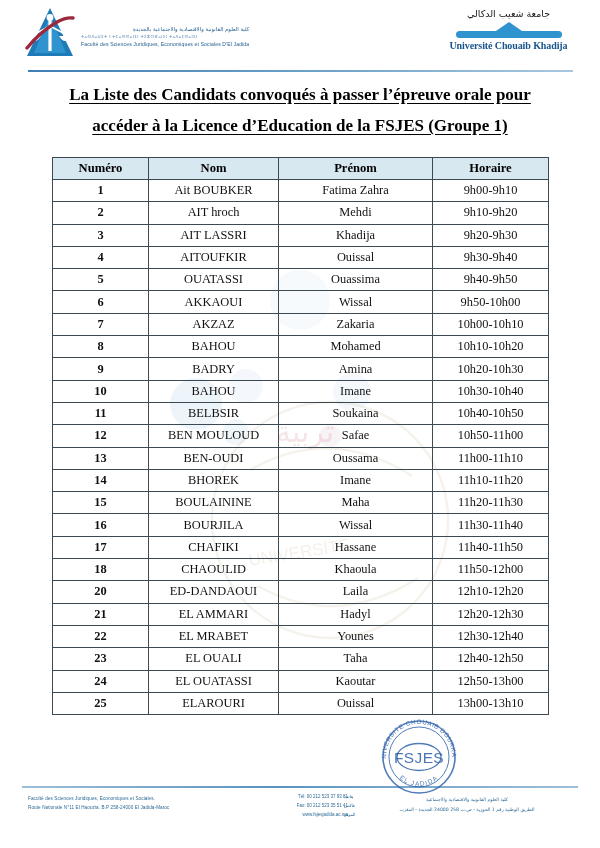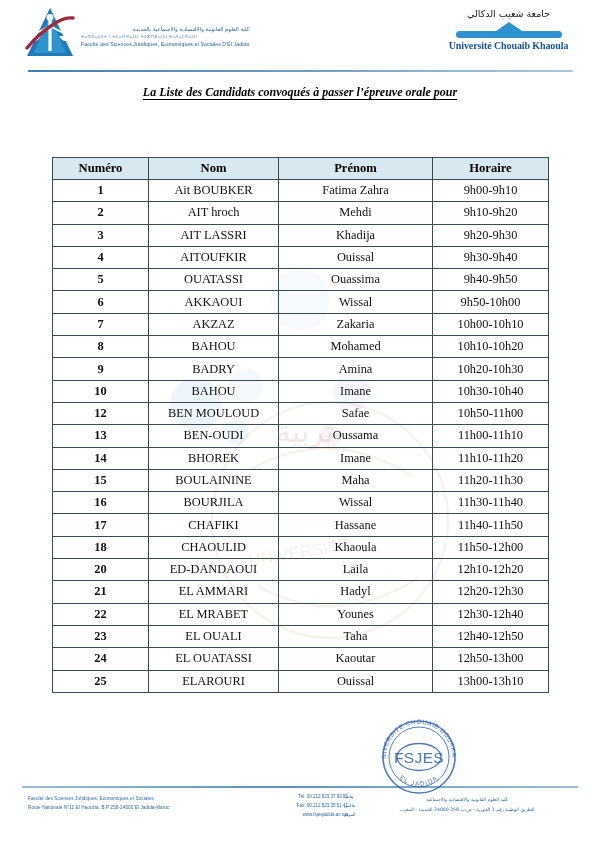--- a/index.html
+++ b/index.html
@@ -116,24 +116,23 @@
   }
 
   
   .doc-title {
     position: absolute;
     left: 50px; top: 86px;
     width: 500px;
     text-align: center;
     font-family: "Liberation Serif", serif;
     font-weight: bold;
-    font-size: 12px;
+    font-size: 17px;
     color: #000000;
     line-height: 1.05;
-    font-style: italic;
   }
   .doc-title .tline {
     display: block;
     text-decoration: underline;
     text-underline-offset: 3px;
     margin-bottom: 13px;
   }
 
   
   .tbl-wrap {
@@ -287,28 +286,29 @@
     </div>
 
     <div class="logo-right">
       <div class="lr-ar">جامعة شعيب الدكالي</div>
       <div class="lr-mark">
         <svg viewBox="0 0 118 17" width="118" height="17" xmlns="http://www.w3.org/2000/svg">
           <polygon points="59,0 72,9 46,9" fill="#2e93cf"></polygon>
           <rect x="6" y="9" width="106" height="7" rx="3.5" fill="#2e93cf"></rect>
         </svg>
       </div>
-      <div class="lr-fr">Université Chouaib Khaoula</div>
+      <div class="lr-fr">Université Chouaib Khadija</div>
     </div>
 
     <div class="rule-top"></div>
   </div>
 
   <div class="doc-title">
     <span class="tline">La Liste des Candidats convoqués à passer l’épreuve orale pour</span>
+    <span class="tline">accéder à la Licence d’Education de la FSJES (Groupe 1)</span>
   </div>
 
   <div class="tbl-wrap">
     <table class="roster">
       <colgroup>
         <col class="w-num">
           <col class="w-nom">
           <col class="w-pre">
           <col class="w-hor">
       </colgroup>
@@ -373,20 +373,26 @@
             <td class="c-num">9</td>
             <td class="c-nom">BADRY</td>
             <td class="c-pre">Amina</td>
             <td class="c-hor">10h20-10h30</td>
           </tr>
           <tr>
             <td class="c-num">10</td>
             <td class="c-nom">BAHOU</td>
             <td class="c-pre">Imane</td>
             <td class="c-hor">10h30-10h40</td>
+          </tr>
+          <tr>
+            <td class="c-num">11</td>
+            <td class="c-nom">BELBSIR</td>
+            <td class="c-pre">Soukaina</td>
+            <td class="c-hor">10h40-10h50</td>
           </tr>
           <tr>
             <td class="c-num">12</td>
             <td class="c-nom">BEN MOULOUD</td>
             <td class="c-pre">Safae</td>
             <td class="c-hor">10h50-11h00</td>
           </tr>
           <tr>
             <td class="c-num">13</td>
             <td class="c-nom">BEN-OUDI</td>

